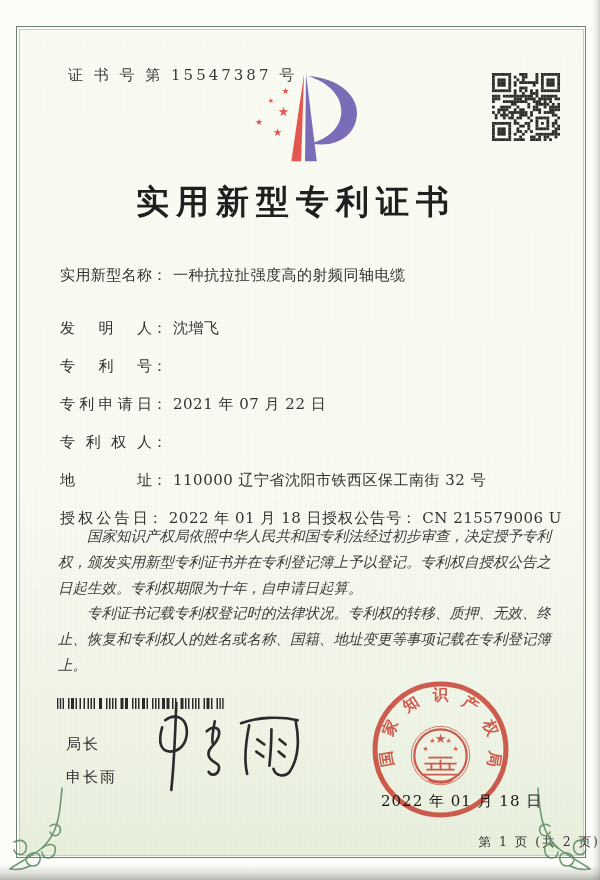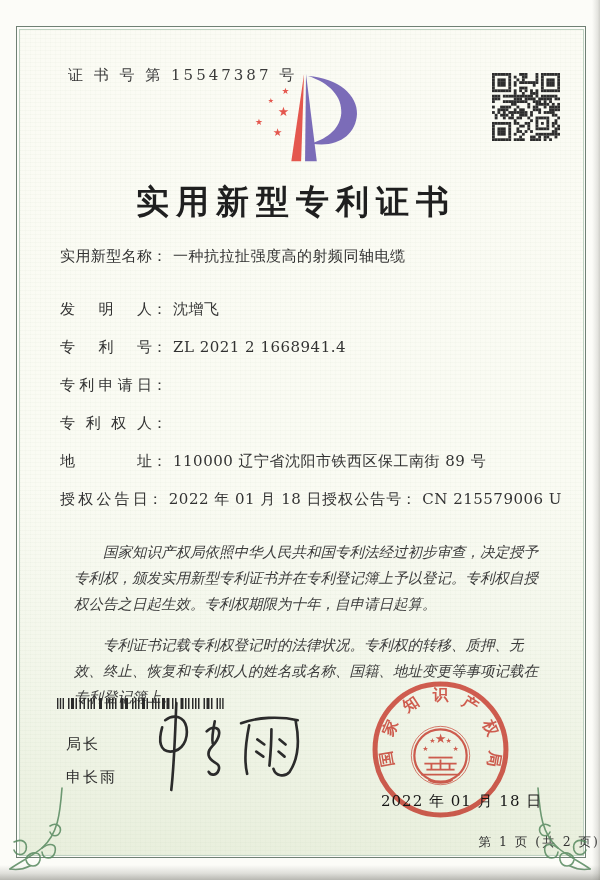--- a/index.html
+++ b/index.html
@@ -17,30 +17,30 @@
   .flourish.left{left:6px;top:786px;}
   .flourish.right{left:532px;top:786px;transform:scaleX(-1);}
   
   .cert-no{position:absolute;left:68px;top:66px;font-size:15px;letter-spacing:3px;color:#3a3a3a;text-align:center;}
   .logo{position:absolute;left:248px;top:70px;width:118px;height:98px;}
   .qr{position:absolute;left:492px;top:73px;width:68px;height:68px;}
   .title{position:absolute;left:0;right:8px;top:180px;text-align:center;font-size:33px;font-weight:600;
          letter-spacing:7px;color:#1f1f1f;}
   
   .fields{position:absolute;left:60px;right:38px;top:248px;font-size:15px;color:#323232;}
-  .frow{display:flex;line-height:17px;margin-bottom:21px;white-space:nowrap;}
+  .frow{display:flex;line-height:17px;margin-bottom:21px;white-space:nowrap;margin-top:19px;}
   .frow.first{margin-bottom:36px;}
   .flabel{display:inline-block;width:92px;text-align:justify;text-align-last:justify;text-justify:inter-character;}
   .fcolon{display:inline-block;margin-right:6px;}
   .fvalue{letter-spacing:.5px;}
   .grant-first{width:262px;display:flex;align-items:flex-end;}
   
   .bodytext{position:absolute;left:58px;right:44px;top:524px;font-size:14.5px;line-height:1.78;
             font-style:italic;color:#3b3b3b;}
-  .bodytext p{margin:16px;text-indent:2em;}
+  .bodytext p{margin:0;text-indent:2em;}
   
   .barcode{position:absolute;left:57px;top:694px;width:168px;height:11px;}
   .officer{position:absolute;left:66px;top:735px;font-family:"DejaVu Sans","Liberation Sans",sans-serif;
            font-size:15px;color:#2c2c2c;}
   .officer div{margin-bottom:14px;letter-spacing:2px;}
   .signature{position:absolute;left:148px;top:692px;width:172px;height:108px;z-index:1;}
   .seal{position:absolute;left:368px;top:677px;width:145px;height:145px;z-index:3;
         mix-blend-mode:multiply;opacity:.9;}
   .seal-date{position:absolute;left:381px;top:792px;z-index:4;font-size:15px;color:#161616;letter-spacing:1px;}
   .footer{position:absolute;left:0;right:0;top:834px;text-align:right;font-size:12.5px;color:#333;letter-spacing:2px;}
@@ -436,34 +436,34 @@
       <span class="fvalue">一种抗拉扯强度高的射频同轴电缆</span>
     </div>
     <div class="frow">
       <span class="flabel">发明人</span>
         <span class="fcolon">：</span>
       <span class="fvalue">沈增飞</span>
     </div>
     <div class="frow">
       <span class="flabel">专利号</span>
         <span class="fcolon">：</span>
-      <span class="fvalue">ZL 2021 2 1668941.4</span>
     </div>
     <div class="frow">
       <span class="flabel">专利申请日</span>
         <span class="fcolon">：</span>
+      <span class="fvalue">2021 年 07 月 22 日</span>
     </div>
     <div class="frow">
       <span class="flabel">专利权人</span>
         <span class="fcolon">：</span>
     </div>
     <div class="frow">
       <span class="flabel">地址</span>
         <span class="fcolon">：</span>
-      <span class="fvalue">110000  辽宁省沈阳市铁西区保工南街 89 号</span>
+      <span class="fvalue">110000  辽宁省沈阳市铁西区保工南街 32 号</span>
     </div>
     <div class="frow">
       <span class="grant-first">
         <span class="flabel">授权公告日</span>
           <span class="fcolon">：</span>
         <span class="fvalue">2022 年 01 月 18 日</span>
       </span>
       <span class="flabel">授权公告号</span>
         <span class="fcolon">：</span>
       <span class="fvalue">CN 215579006 U</span>

